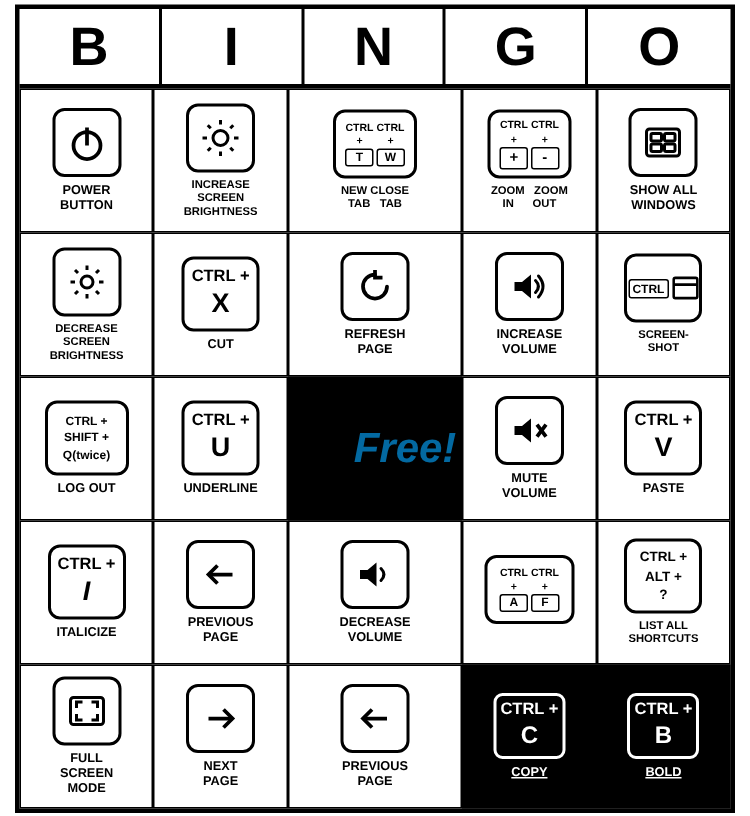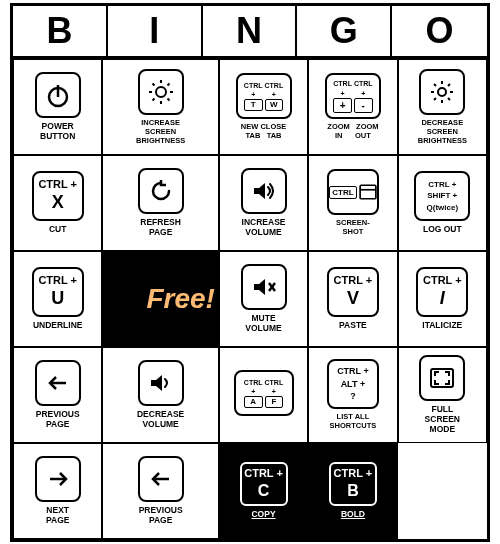--- a/index.html
+++ b/index.html
@@ -182,20 +182,32 @@
               <div style="font-size:7px">CTRL</div>
               <div style="font-size:7px">+</div>
               <div style="font-size:10px; border:1.5px solid #000; border-radius:2px; padding:0 3px;">-</div>
             </div>
           </div>
         </div>
       </div>
       <div class="cell-label cell-label-small">ZOOM &nbsp; ZOOM<br>IN &nbsp;&nbsp;&nbsp;&nbsp; OUT</div>
     </div>
 
+    <div class="bingo-cell">
+      <div class="icon-box">
+        <svg viewBox="0 0 28 28" fill="none" stroke="#000" stroke-width="2">
+          <rect x="3" y="5" width="22" height="18" rx="2"></rect>
+          <rect x="6" y="8" width="7" height="5" rx="1"></rect>
+          <rect x="15" y="8" width="7" height="5" rx="1"></rect>
+          <rect x="6" y="15" width="7" height="5" rx="1"></rect>
+          <rect x="15" y="15" width="7" height="5" rx="1"></rect>
+        </svg>
+      </div>
+      <div class="cell-label">Show all<br>windows</div>
+    </div>
 
     <div class="bingo-cell">
       <div class="icon-box">
         <svg viewBox="0 0 28 28" fill="none" stroke="#000" stroke-width="2">
           <circle cx="14" cy="14" r="4"></circle>
           <line x1="14" y1="3" x2="14" y2="6"></line>
           <line x1="14" y1="22" x2="14" y2="25"></line>
           <line x1="3" y1="14" x2="6" y2="14"></line>
           <line x1="22" y1="14" x2="25" y2="14"></line>
           <line x1="6" y1="6" x2="8" y2="8"></line>
@@ -262,21 +274,21 @@
     <div class="bingo-cell">
       <div class="ctrl-box" style="width:52px;height:50px;">
         <div style="text-align:center; font-weight:bold; font-size:11px; line-height:1.3;">
           CTRL +<br><span style="font-size:18px;">U</span>
         </div>
       </div>
       <div class="cell-label">UNDERLINE</div>
     </div>
 
     <div class="bingo-cell" style="background:#000;">
-      <div class="free-cell" style="color:#fdba74;margin-left:40px;">Free!</div>
+      <div class="free-cell" style="color:#0369a1;margin-left:40px;">Free!</div>
     </div>
 
     <div class="bingo-cell">
       <div class="icon-box">
         <svg viewBox="0 0 28 28" fill="none" stroke="#000" stroke-width="2">
           <polygon points="4,11 4,17 9,17 15,22 15,6 9,11" fill="#000" stroke="none"></polygon>
           <line x1="19" y1="10" x2="25" y2="18" stroke-width="2.5"></line>
           <line x1="25" y1="10" x2="19" y2="18" stroke-width="2.5"></line>
         </svg>
       </div>

